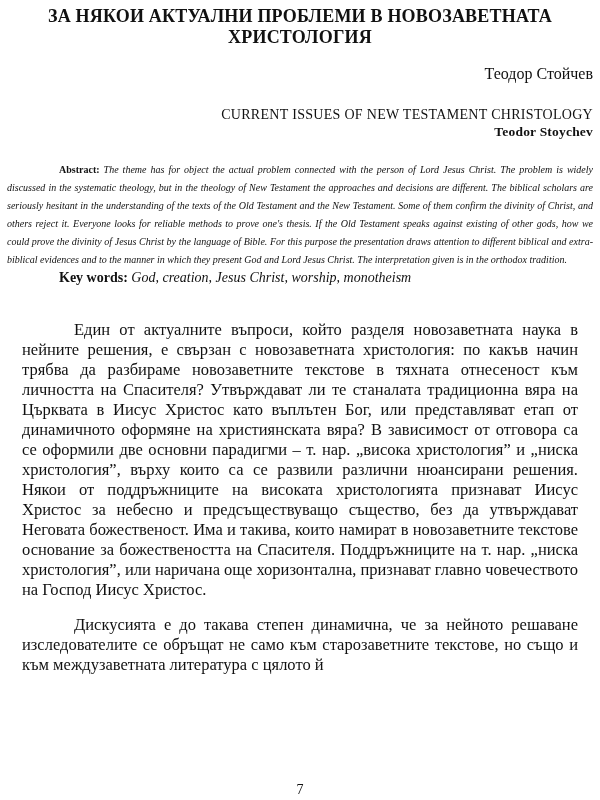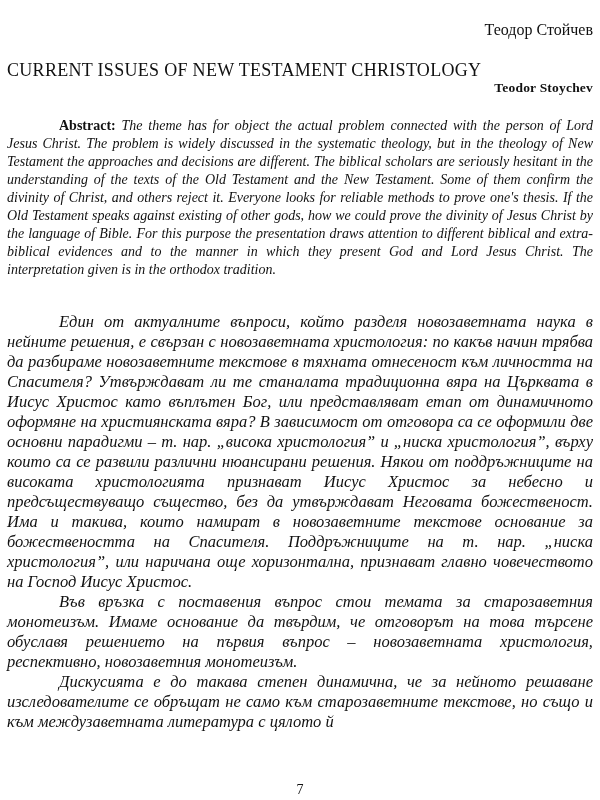--- a/index.html
+++ b/index.html
@@ -23,91 +23,94 @@
     text-align: center;
     letter-spacing: 0.2px;
   }
   .author-bg {
     margin: 17px 0 0 0;
     font-size: 16px;
     text-align: right;
   }
   .en-title {
     margin: 23px 0 0 0;
-    font-size: 18px;
+    font-size: 14px;
     line-height: 17px;
-    text-align: left;
+    text-align: right;
     letter-spacing: 0.3px;
   }
   .en-author {
     margin: 0;
     font-size: 13.5px;
     line-height: 17px;
     text-align: right;
     font-weight: bold;
     letter-spacing: 0.2px;
   }
   .abstract {
     margin: 21px 0 0 0;
-    font-size: 14px;
+    font-size: 10px;
     line-height: 18px;
     text-align: justify;
     text-indent: 52px;
     font-style: italic;
   }
   .abstract .lbl, .keywords .lbl {
     font-style: normal;
     font-weight: bold;
   }
   .keywords {
     margin: 0;
     font-size: 14px;
     line-height: 18px;
     text-indent: 52px;
     font-style: italic;
   }
   .body-text {
     margin-top: 33px;
   }
   .body-text p {
-    margin: 0;
+    margin: 15px;
     font-size: 16.5px;
     line-height: 20px;
     text-align: justify;
     text-indent: 52px;
-    font-style: italic;
   }
   .pageno {
     position: absolute;
     left: 0;
     bottom: 2px;
     width: 100%;
     text-align: center;
     font-size: 14px;
   }
 </style>
 </head>
 <body>
 
 <div class="page">
 
+  <h1 class="title">ЗА НЯКОИ АКТУАЛНИ ПРОБЛЕМИ В НОВОЗАВЕТНАТА ХРИСТОЛОГИЯ</h1>
 
   <p class="author-bg">Теодор Стойчев</p>
 
   <p class="en-title">CURRENT ISSUES OF NEW TESTAMENT CHRISTOLOGY</p>
 
   <p class="en-author">Teodor Stoychev</p>
 
   <p class="abstract">
     <b class="lbl">Abstract:</b>
     <span>The theme has for object the actual problem connected with the person of Lord Jesus Christ. The problem is widely discussed in the systematic theology, but in the theology of New Testament the approaches and decisions are different. The biblical scholars are seriously hesitant in the understanding of the texts of the Old Testament and the New Testament. Some of them confirm the divinity of Christ, and others reject it. Everyone looks for reliable methods to prove one's thesis. If the Old Testament speaks against existing of other gods, how we could prove the divinity of Jesus Christ by the language of Bible. For this purpose the presentation draws attention to different biblical and extra-biblical evidences and to the manner in which they present God and Lord Jesus Christ. The interpretation given is in the orthodox tradition.</span>
   </p>
 
+  <p class="keywords">
+    <b class="lbl">Key words:</b>
+    <span>God, creation, Jesus Christ, worship, monotheism</span>
+  </p>
 
   <div class="body-text">
     <p>Един от актуалните въпроси, който разделя новозаветната наука в нейните решения, е свързан с новозаветната христология: по какъв начин трябва да разбираме новозаветните текстове в тяхната отнесеност към личността на Спасителя? Утвърждават ли те станалата традиционна вяра на Църквата в Иисус Христос като въплътен Бог, или представляват етап от динамичното оформяне на християнската вяра? В зависимост от отговора са се оформили две основни парадигми – т. нар. „висока христология” и „ниска христология”, върху които са се развили различни нюансирани решения. Някои от поддръжниците на високата христологията признават Иисус Христос за небесно и предсъществуващо същество, без да утвърждават Неговата божественост. Има и такива, които намират в новозаветните текстове основание за божествеността на Спасителя. Поддръжниците на т. нар. „ниска христология”, или наричана още хоризонтална, признават главно човечеството на Господ Иисус Христос.</p>
-    <p>Във връзка с поставения въпрос стои темата за старозаветния монотеизъм. Имаме основание да твърдим, че отговорът на това търсене обуславя решението на първия въпрос – новозаветната христология, респективно, новозаветния монотеизъм.</p>
     <p>Дискусията е до такава степен динамична, че за нейното решаване изследователите се обръщат не само към старозаветните текстове, но също и към междузаветната литература с цялото й</p>
   </div>
 
   <div class="pageno">7</div>
 
 </div>
 
 </body></html>

